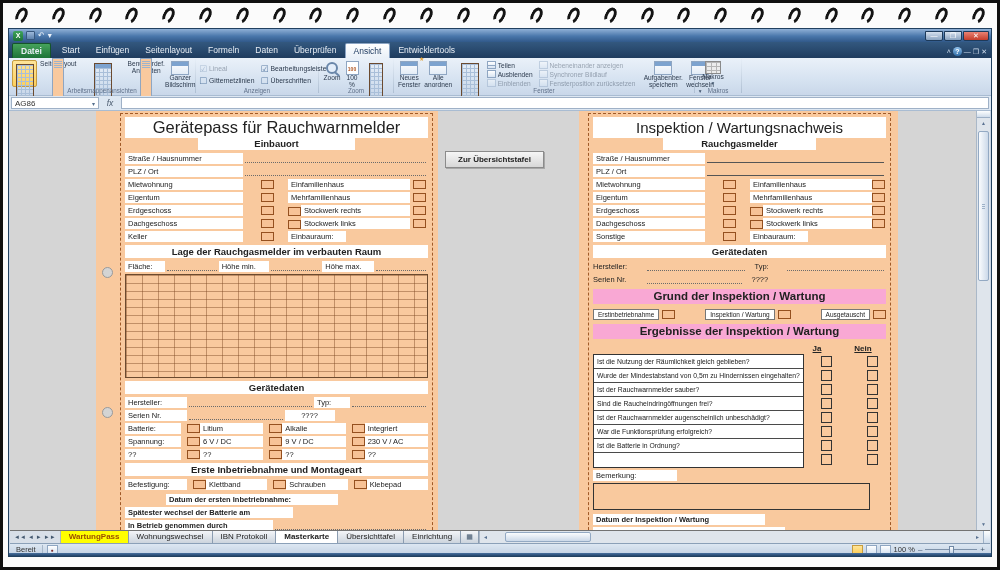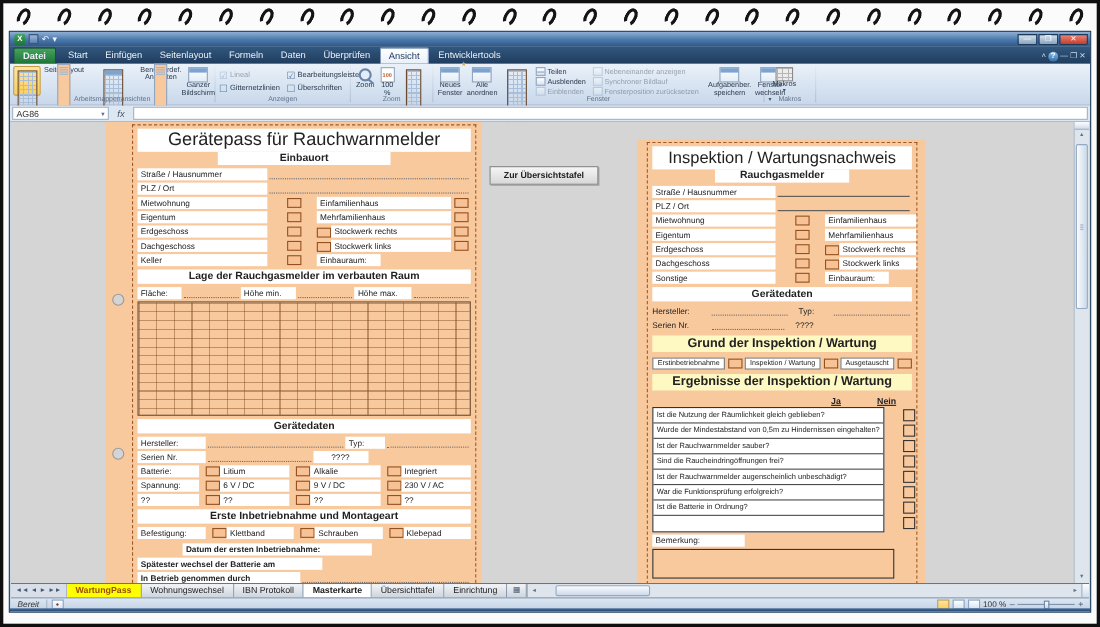--- a/index.html
+++ b/index.html
@@ -57,31 +57,31 @@
   
   .formulabar{position:absolute;left:0;right:0;top:67px;height:15px;background:#dde7f2;border-bottom:1px solid #a9bcd2;display:flex;align-items:center;padding:0 2px;gap:3px;}
   .namebox{width:88px;height:12px;background:#fff;border:1px solid #9fb1c7;font-size:8px;display:flex;align-items:center;justify-content:space-between;padding:0 3px;color:#333;}
   .nbarrow{font-size:6px;color:#56708e;}
   .fx{font-size:8.5px;font-style:italic;color:#4a5a6e;width:16px;text-align:center;}
   .fbar{flex:1;height:12px;background:#fff;border:1px solid #9fb1c7;}
   
   .sheet{position:absolute;left:1px;right:1px;top:82px;height:419px;background:#d5d5d5;overflow:hidden;}
   .page{position:absolute;top:0;height:105%;background:#F9C99E;overflow:hidden;}
   .page.pleft{left:86px;width:342px;}
-  .page.pright{left:569px;width:262px;margin-top:16px;}
+  .page.pright{left:569px;width:319px;}
   .pform{position:absolute;top:2px;bottom:-4px;border:1px dashed #a05a28;padding:3px 4px;overflow:hidden;}
   .pleft .pform{left:24px;right:5px;}
   .pright .pform{left:9px;right:7px;}
   .hole{position:absolute;width:11px;height:11px;border-radius:50%;background:#d4d4d4;border:1px solid #999;left:6px;}
   
   .ftitle{background:#fff;font-weight:normal;text-align:center;font-size:16.5px;height:21px;line-height:21px;white-space:nowrap;overflow:hidden;}
   .pright .ftitle{font-size:15px;}
   .fsub{background:#fff;font-weight:bold;text-align:center;font-size:9.5px;height:12px;line-height:12px;width:52%;margin:0 auto 3px;}
   .section{background:#fff;font-weight:bold;text-align:center;font-size:9.5px;height:13px;line-height:13px;margin:3px 0;}
-  .section2{background:#fef9c3;font-weight:bold;text-align:center;font-size:11.5px;height:15px;line-height:15px;margin:4px 0;}
+  .section2{background:#f9a8d4;font-weight:bold;text-align:center;font-size:11.5px;height:15px;line-height:15px;margin:4px 0;}
   .frow{display:flex;align-items:center;height:11px;margin-bottom:2px;font-size:7.5px;}
   .lblbox{background:#fff;height:11px;line-height:11px;padding:0 3px;white-space:nowrap;overflow:hidden;flex:none;}
   .plain{white-space:nowrap;flex:none;}
   .dots{border-bottom:1px dotted #6b6b6b;height:8px;flex:1;margin:0 2px;}
   .sline{border-bottom:1px solid #555;height:8px;flex:1;margin:0 2px;}
   .sp{flex:1;}
   .cbx{width:13px;height:9px;border:1px solid #95501f;background:#f7c296;flex:none;}
   .mid{margin-left:18px;}
   .rgrp{margin-left:14px;width:122px;display:flex;align-items:flex-end;flex:none;}
   .rgrp .lblbox{flex:1;}
@@ -123,21 +123,21 @@
   .stab.yellow{background:#ffff00;color:#9c4f00;font-weight:bold;}
   .stab.active{background:#fff;font-weight:bold;}
   .instab{width:18px;background:linear-gradient(#f3f5f8,#ccd4dd);border-right:1px solid #8b9cb0;font-size:7px;text-align:center;line-height:12px;color:#44586f;}
   .hscroll{flex:1;display:flex;align-items:stretch;background:#dfe5ec;border-left:1px solid #aab6c5;}
   .harr{width:11px;font-size:5px;text-align:center;line-height:12px;color:#5a7292;}
   .htrack{flex:1;position:relative;}
   .hthumb{position:absolute;left:14px;top:1px;bottom:1px;width:86px;background:linear-gradient(#fafcfe,#ccd9e9);border:1px solid #93a9c3;border-radius:2px;}
   .hsplit{width:7px;background:linear-gradient(#fdfefe,#cfdceb);border-left:1px solid #9db0c6;}
   
   .statusbar{position:absolute;left:1px;right:1px;top:514px;height:12px;background:linear-gradient(#dde7f2,#c2d1e3);border-top:1px solid #8ba0b8;display:flex;align-items:center;font-size:7.5px;color:#333;}
-  .stready{padding:0 6px;font-style:italic;}
+  .stready{padding:0 6px;}
   .stdiv{width:1px;height:9px;background:#a7b7c9;}
   .strec{width:11px;height:9px;border:1px solid #8fa6c2;background:linear-gradient(#fff,#d8e4f2);margin-left:4px;font-size:5px;text-align:center;line-height:8px;color:#7d2d2d;}
   .sright{margin-left:auto;display:flex;align-items:center;gap:3px;padding-right:5px;}
   .vico{width:11px;height:9px;border:1px solid #8fa6c2;background:linear-gradient(#fff,#d8e4f2);}
   .vico.on{background:linear-gradient(#ffe59a,#fccf5d);border-color:#c79c3f;}
   .ztrack{width:52px;height:1px;background:#7e92aa;position:relative;}
   .ztick{position:absolute;left:50%;top:-2px;width:1px;height:5px;background:#7e92aa;}
   .zthumb{position:absolute;left:50%;top:-3px;width:5px;height:8px;background:linear-gradient(#fdfefe,#c4d3e6);border:1px solid #6f87a5;margin-left:-2px;}
   .zbtn{font-size:8px;color:#44586f;line-height:9px;}
   .bottomedge{position:absolute;left:0;right:0;bottom:0;height:3px;background:linear-gradient(#48709f,#22446a);}

